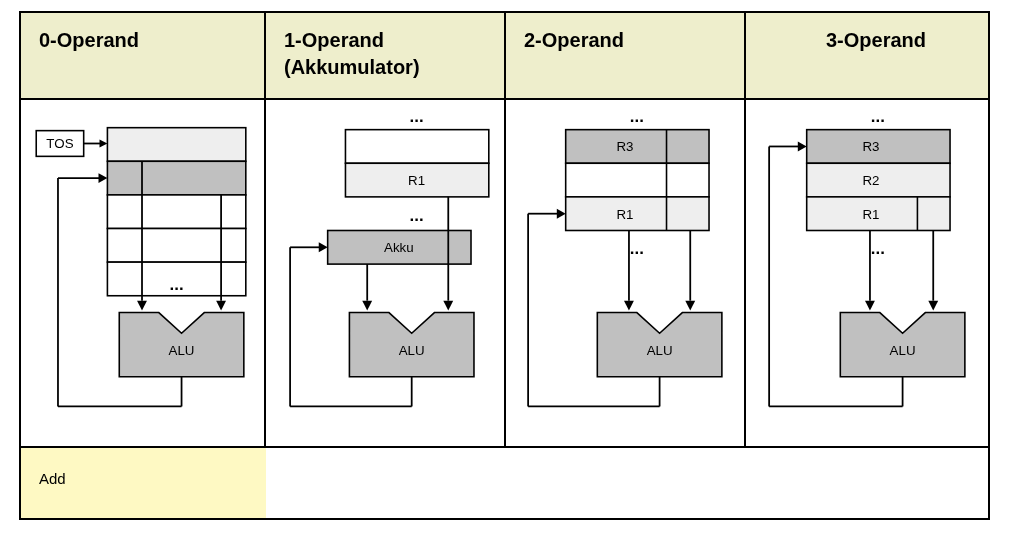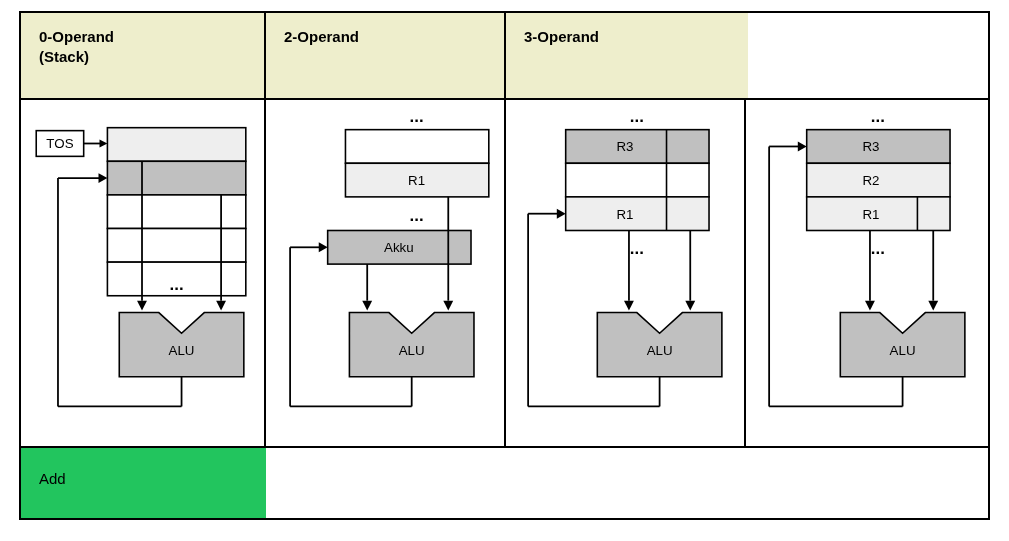--- a/index.html
+++ b/index.html
@@ -43,35 +43,35 @@
   .cell {
     box-sizing: border-box;
     border-right: 2px solid #000000;
     position: relative;
   }
   .cell:last-child { border-right: none; }
 
   .c0 { width: 245px; }
   .c1 { width: 240px; }
   .c2 { width: 240px; }
-  .c3 { width: 242px; }
+  .c3 { width: 242px; text-align: center; }
 
   .head-cell {
     background: #eeeecc;
     padding: 14px 0 0 18px;
-    font-size: 15px;
+    font-size: 20px;
     font-weight: bold;
     color: #000;
     line-height: 1.35;
   }
   .body-cell {
     background: #ffffff;
   }
   .foot-cell {
-    background: #22c55e;
+    background: #fef9c3;
     font-size: 15px;
     color: #000;
     padding: 22px 0 0 18px;
     white-space: pre;
   }
 
   .diagram {
     position: absolute;
     left: 0;
     top: 0;
@@ -93,21 +93,24 @@
 </style>
 </head>
 <body>
 
 <div id="page">
   <div class="table">
 
     <div class="row-head">
       <div class="cell c0 head-cell">
         <div>0-Operand</div>
-        <div>(Stack)</div>
+      </div>
+      <div class="cell c1 head-cell">
+        <div>1-Operand</div>
+        <div>(Akkumulator)</div>
       </div>
       <div class="cell c2 head-cell">
         <div>2-Operand</div>
         <div></div>
       </div>
       <div class="cell c3 head-cell">
         <div>3-Operand</div>
         <div></div>
       </div>
     </div>

